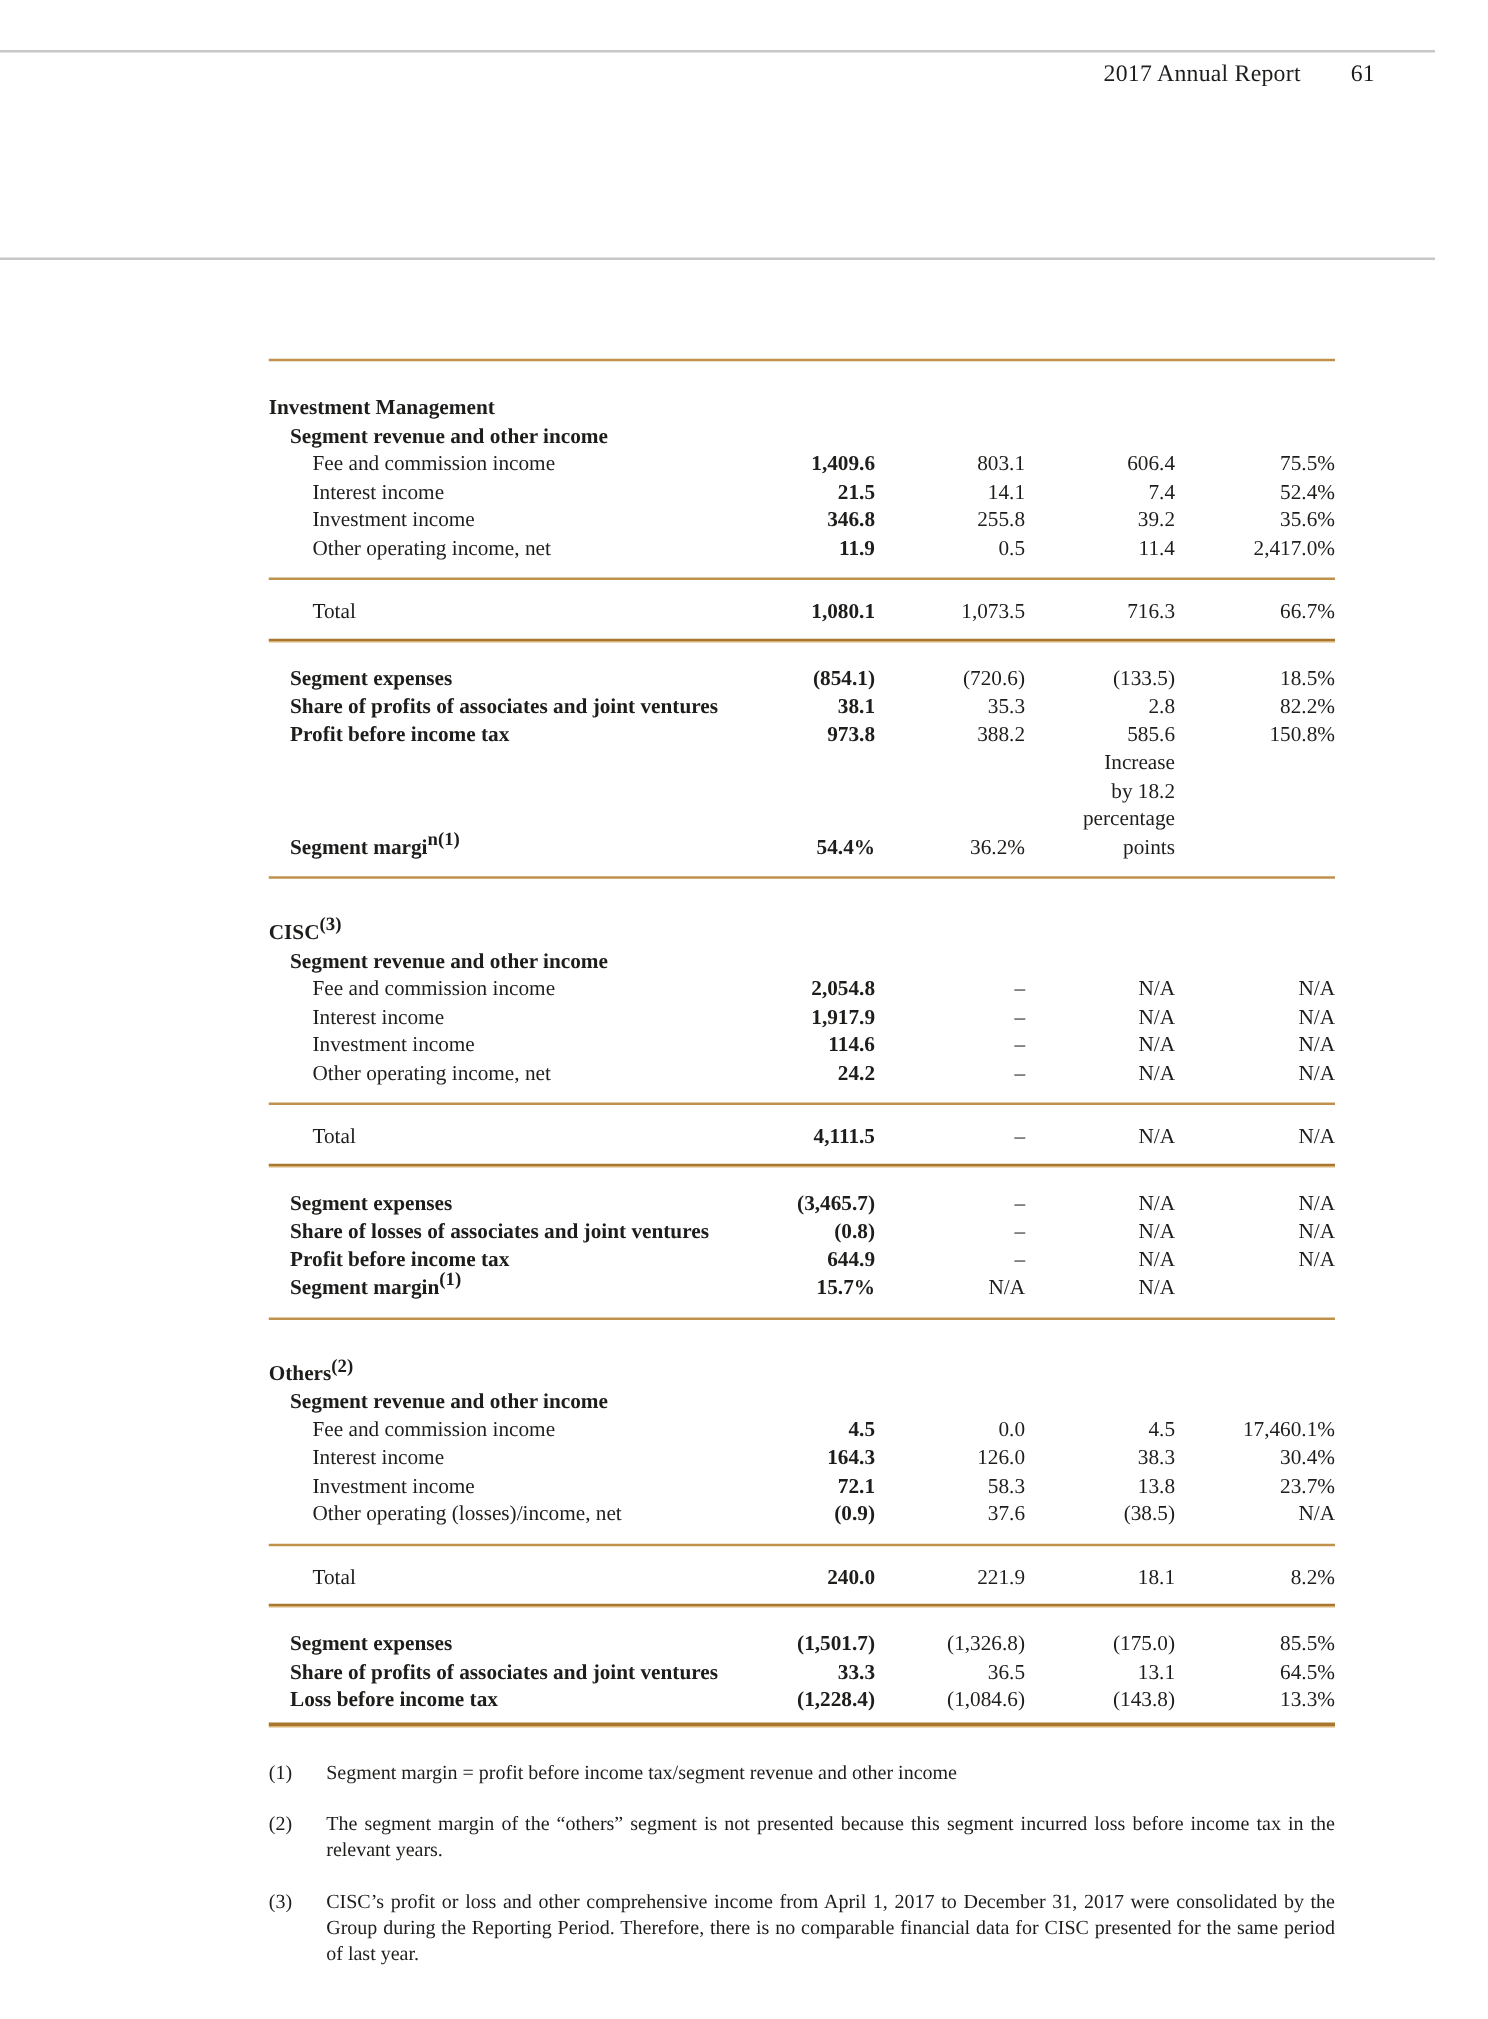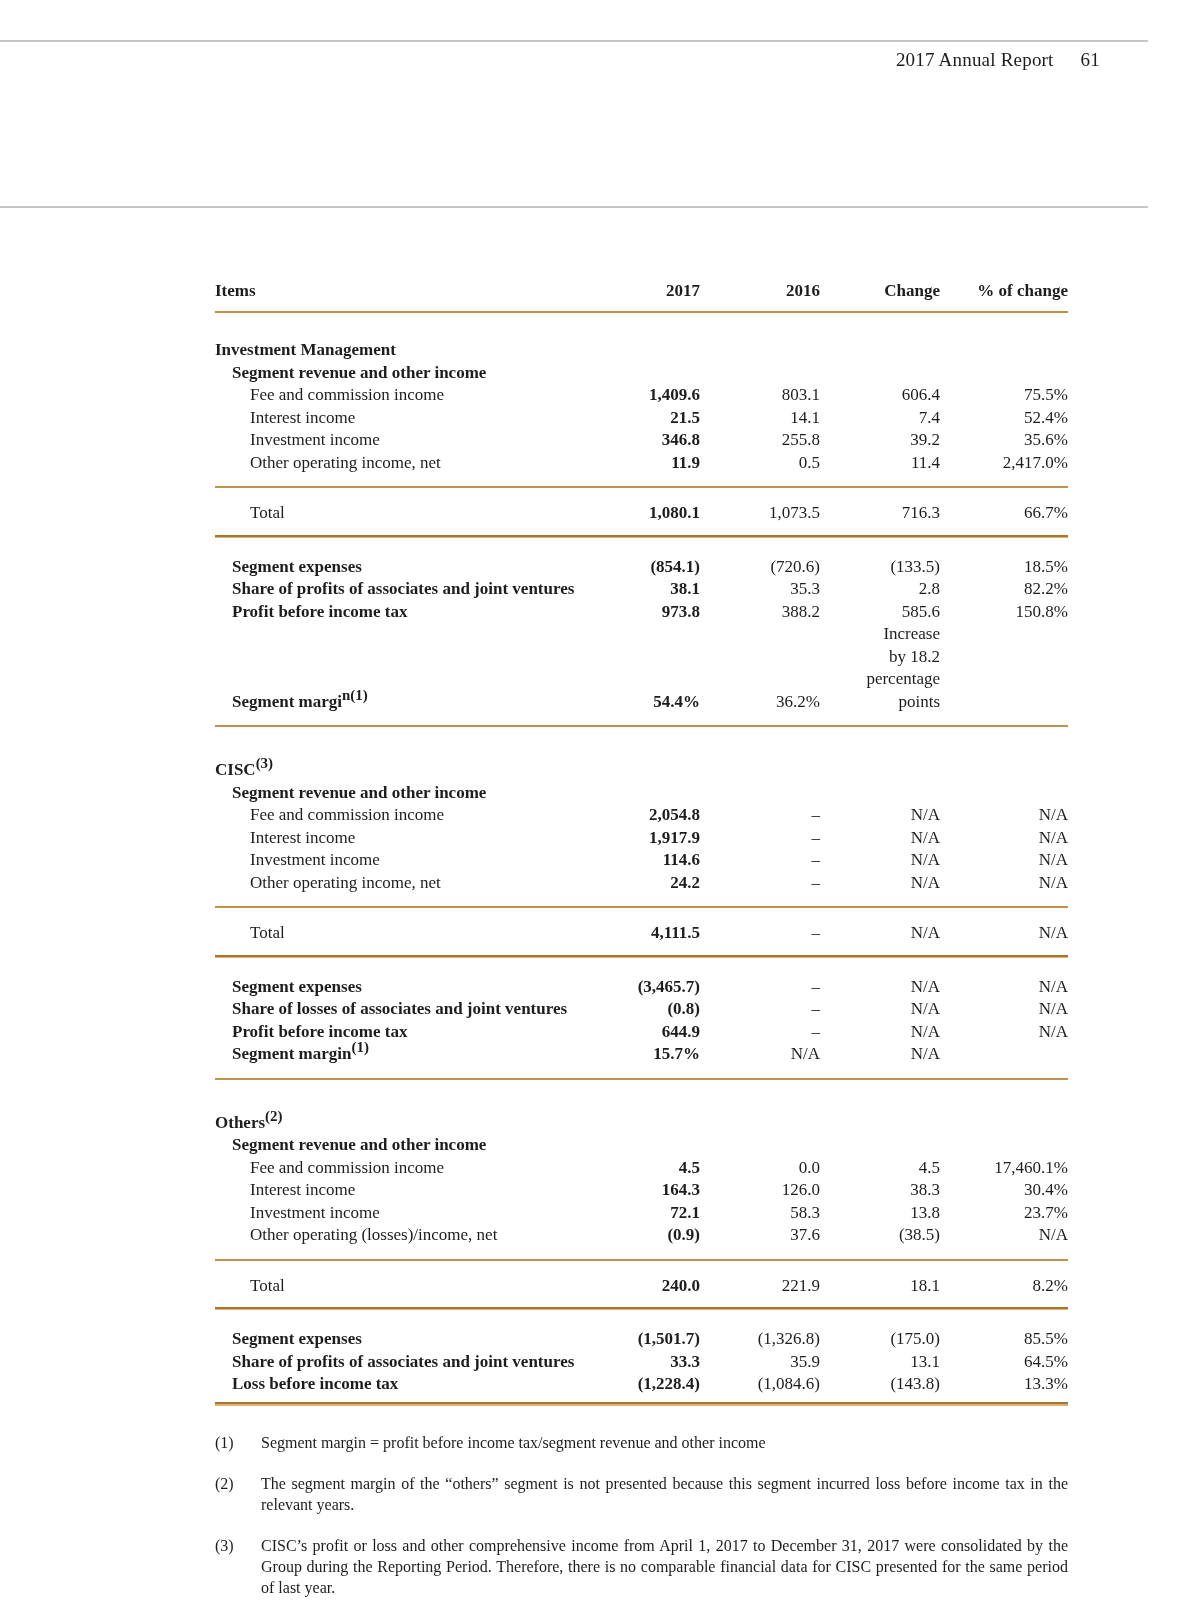--- a/index.html
+++ b/index.html
@@ -4,21 +4,21 @@
 <style>
   html,body{margin:0;padding:0;}
   body{
     width:1190px;height:1615px;background:#ffffff;position:relative;overflow:hidden;
     font-family:"Liberation Serif","DejaVu Serif",serif;color:#1d1d1b;
   }
   .hairline{position:absolute;left:0;width:1148px;height:2px;background:#c7c7c7;}
   .hl-top{top:40px;}
   .hl-second{top:206px;}
   .running-head{position:absolute;top:49px;right:90px;font-size:19px;letter-spacing:.2px;white-space:nowrap;}
-  .running-head .pg{margin-left:27px;}
+  .running-head .pg{margin-left:40px;}
 
   .content{position:absolute;left:215px;top:279px;width:853px;}
 
   .t-row{display:grid;grid-template-columns:1fr 110px 120px 120px 128px;line-height:22.5px;min-height:22.5px;}
   .t-head{line-height:24px;min-height:24px;}
   .cell{font-size:17px;white-space:nowrap;}
   .cell.num{text-align:right;}
   .b{font-weight:bold;}
   .ind1{padding-left:17px;}
   .ind2{padding-left:35px;}
@@ -38,27 +38,20 @@
 
 <div class="hairline hl-top"></div>
 
 <div class="running-head">
   <span>2017 Annual Report</span><span class="pg">61</span>
 </div>
 
 <div class="hairline hl-second"></div>
 
 <div class="content">
-  <div class="t-row t-head">
-    <div class="cell label b">Items</div>
-    <div class="cell num b">2017</div>
-    <div class="cell num b">2016</div>
-    <div class="cell num b">Change</div>
-    <div class="cell num b">% of change</div>
-  </div>
   <div class="rule rule-head"></div>
 
   <div>
       <div style="height: 26px;"></div>
       <div class="t-row">
         <div class="cell label ind0 b">Investment Management</div>
         <div class="cell num"></div>
         <div class="cell num"></div>
         <div class="cell num"></div>
         <div class="cell num"></div>
@@ -299,21 +292,21 @@
       <div class="t-row">
         <div class="cell label ind1 b">Segment expenses</div>
         <div class="cell num b">(1,501.7)</div>
         <div class="cell num">(1,326.8)</div>
         <div class="cell num">(175.0)</div>
         <div class="cell num">85.5%</div>
       </div>
       <div class="t-row">
         <div class="cell label ind1 b">Share of profits of associates and joint ventures</div>
         <div class="cell num b">33.3</div>
-        <div class="cell num">35.9</div>
+        <div class="cell num">36.5</div>
         <div class="cell num">13.1</div>
         <div class="cell num">64.5%</div>
       </div>
       <div class="t-row">
         <div class="cell label ind1 b">Loss before income tax</div>
         <div class="cell num b">(1,228.4)</div>
         <div class="cell num">(1,084.6)</div>
         <div class="cell num">(143.8)</div>
         <div class="cell num">13.3%</div>
       </div>

